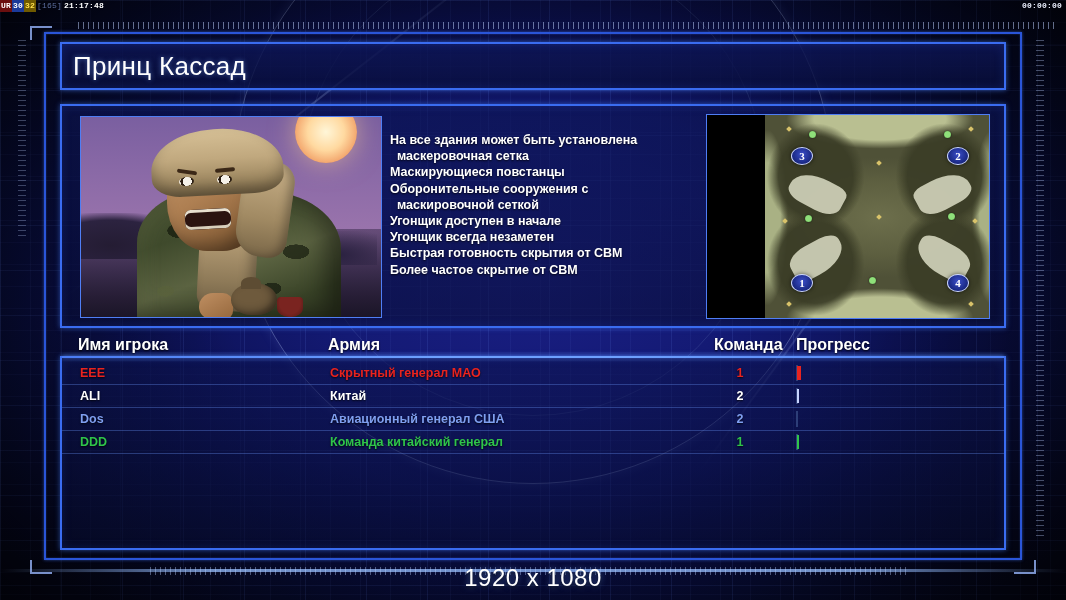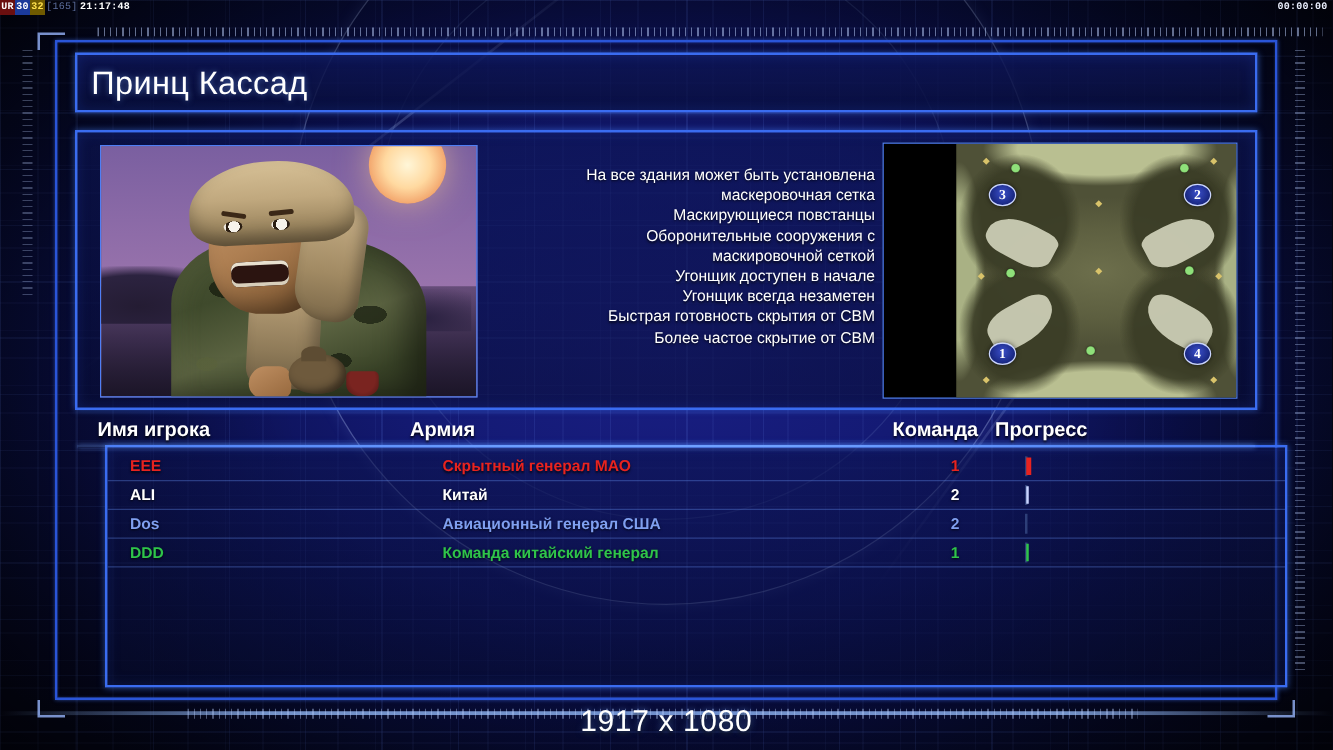--- a/index.html
+++ b/index.html
@@ -289,24 +289,23 @@
   
   .desc {
     position: absolute;
     left: 328px; top: 26px;
     width: 310px;
   }
   .desc-line {
     color: #ffffff;
     font-size: 12.5px;
     line-height: 16.2px;
-    font-weight: normal;
+    font-weight: bold;
     white-space: nowrap;
     text-shadow: 0 1px 2px rgba(0,0,0,.8);
-    text-align: right;
   }
   .desc-line.indent { padding-left: 7px; }
 
   
   .map-frame {
     position: absolute;
     right: 14px; top: 8px;
     width: 284px; height: 205px;
     border: 1.5px solid #4f7ef5;
     background: #000000;
@@ -393,21 +392,20 @@
 
   .list-panel {
     position: absolute;
     left: 60px; top: 356px;
     width: 946px; height: 194px;
     border: 2px solid #3a6cf0;
     background: linear-gradient(to bottom, rgba(12,19,78,.58), rgba(7,12,48,.55));
     box-shadow: 0 0 5px rgba(70,130,255,.55), inset 0 0 10px rgba(30,60,170,.28);
     z-index: 20;
     overflow: hidden;
-    margin-left: 24px;
   }
   .row {
     position: relative;
     height: 23px;
     display: flex; align-items: center;
     border-bottom: 1px solid rgba(95,135,230,.38);
   }
   .row:first-child { margin-top: 4px; }
   .cell { position: absolute; font-size: 12.5px; font-weight: bold; white-space: nowrap;
           text-shadow: 0 1px 2px rgba(0,0,0,.8); }
@@ -609,15 +607,15 @@
         <span class="progress">
           <span class="progress-stripes"></span>
           <span class="progress-tick" style="background:#2fc44a;width:2px"></span>
         </span>
       </span>
     </div>
 
   </div>
 
   <div class="footer-band"></div>
-  <div class="resolution">1917 x 1080</div>
+  <div class="resolution">1920 x 1080</div>
 
 </div>
 
 </body></html>

